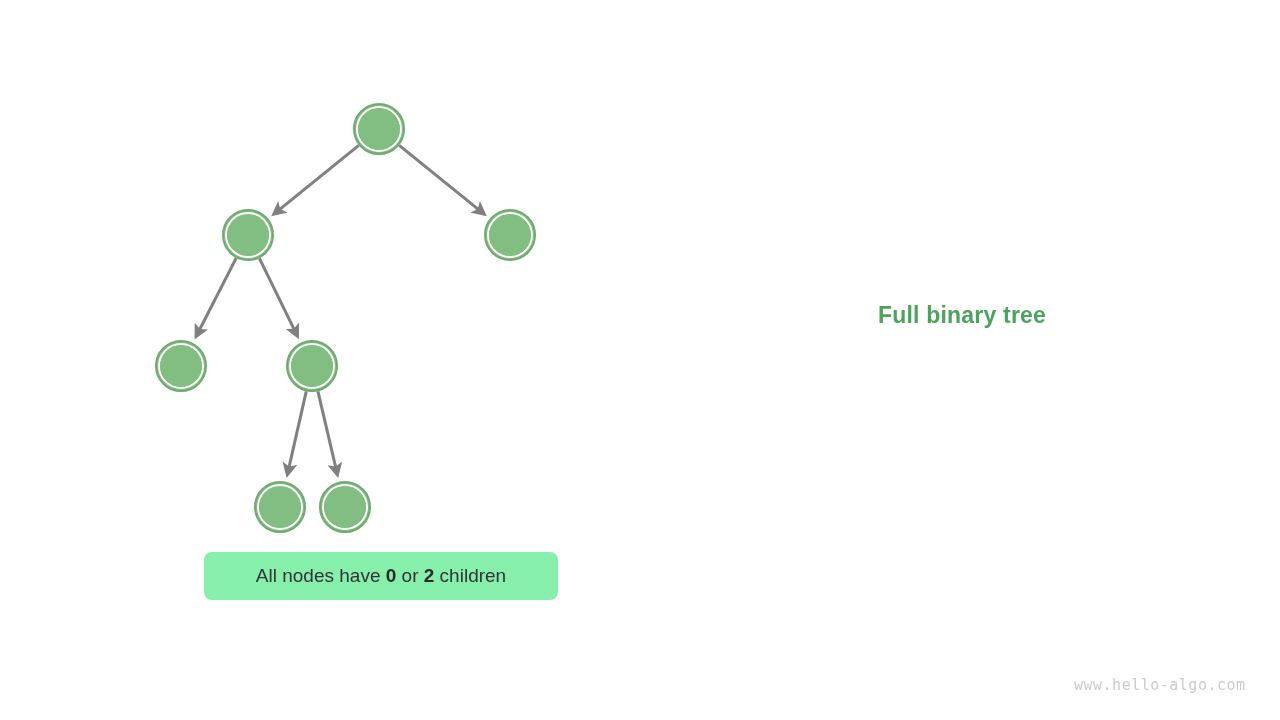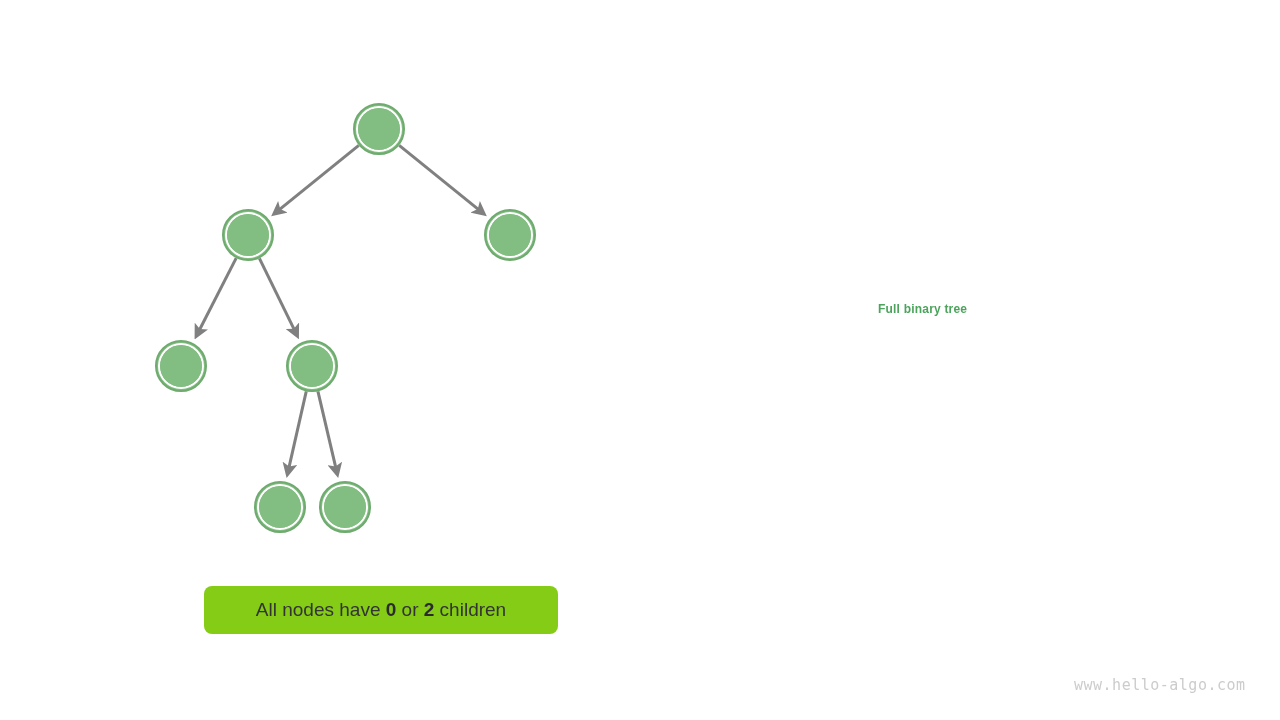--- a/index.html
+++ b/index.html
@@ -23,33 +23,33 @@
   #tree-svg {
     position: absolute;
     left: 0; top: 0;
     width: 1280px;
     height: 720px;
   }
   .diagram-title {
     position: absolute;
     left: 878px;
     top: 302px;
-    font-size: 12px;
+    font-size: 23px;
     font-weight: bold;
     color: #4ca45c;
     letter-spacing: 0.2px;
     white-space: nowrap;
   }
   .caption-box {
     position: absolute;
     left: 204px;
-    top: 586px;
+    top: 552px;
     width: 354px;
     height: 48px;
-    background: #84cc16;
+    background: #86efac;
     border-radius: 8px;
     display: flex;
     align-items: center;
     justify-content: center;
   }
   .caption-text {
     font-size: 19px;
     color: #333333;
     white-space: nowrap;
   }

